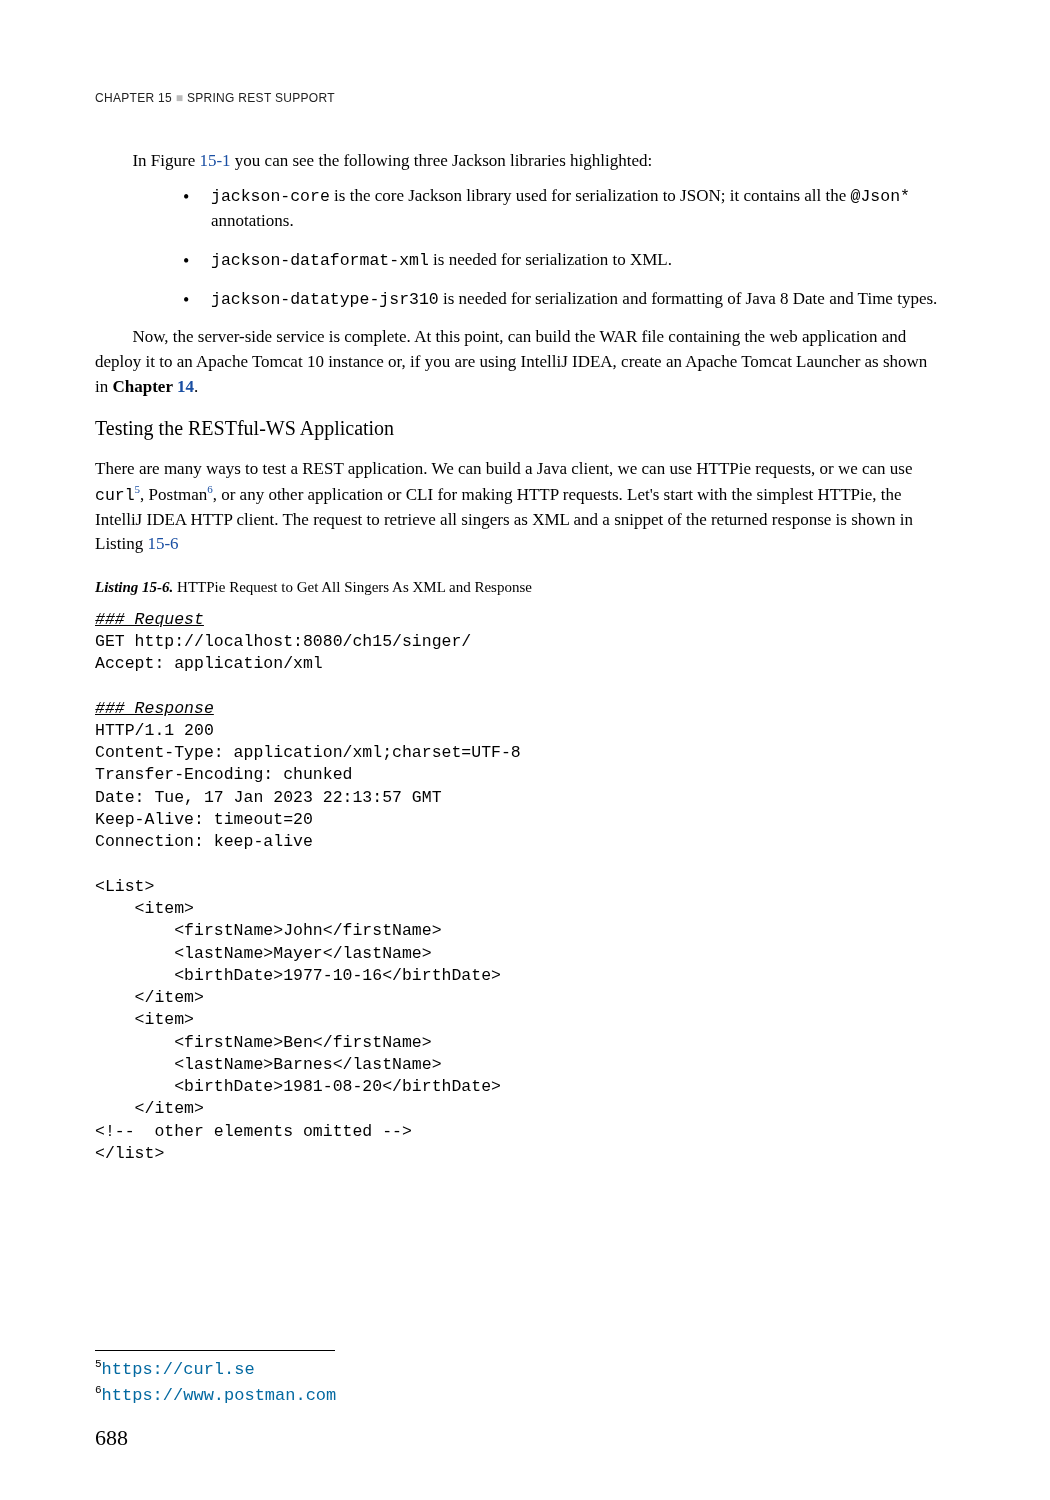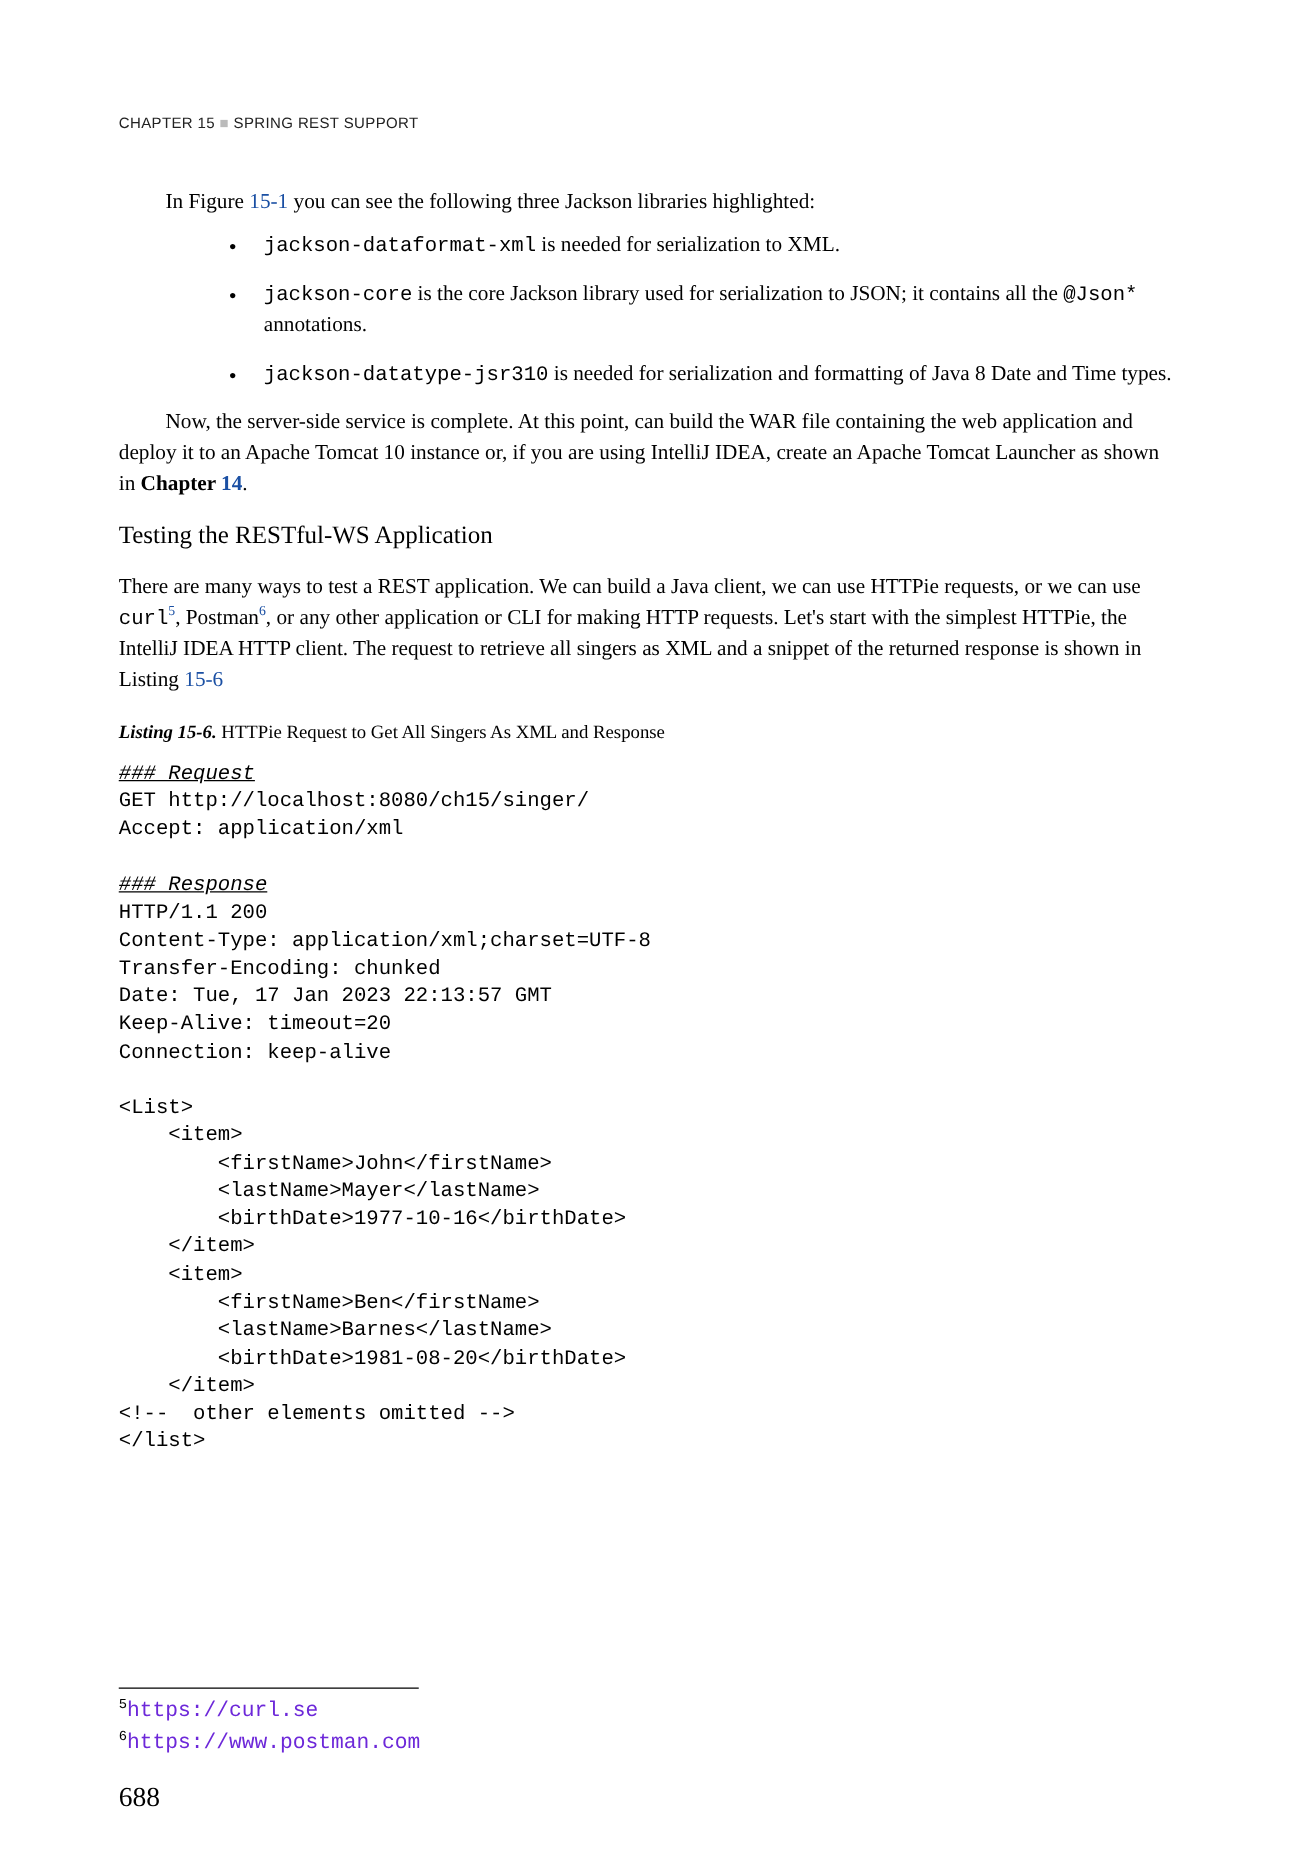--- a/index.html
+++ b/index.html
@@ -79,21 +79,21 @@
     font-size: 17px;
   }
   .footnotes .rule {
     border: none;
     border-top: 1px solid #000;
     width: 240px;
     margin: 0 0 6px 0;
   }
   .footnotes .fn { margin: 0 0 2px 0; line-height: 1.35; }
   .footnotes sup { font-size: 11px; vertical-align: super; color: #000; }
-  .footnotes .flink { color: #6d28d9; }
+  .footnotes .flink { color: #0369a1; }
   .pagenum {
     position: absolute;
     bottom: 46px;
     left: 95px;
     font-size: 22px;
   }
   sup.ref { font-size: 11px; vertical-align: super; }
 </style>
 </head>
 <body>
@@ -105,24 +105,24 @@
     <span class="square">■</span>
     <span class="title-upper">Spring Rest Support</span>
   </div>
 
   <p class="para">
     <span>In Figure </span><span class="link">15-1</span><span> you can see the following three Jackson libraries highlighted:</span>
   </p>
 
   <ul class="bullets">
     <li>
-      <span class="mono">jackson-dataformat-xml</span><span> is needed for serialization to XML.</span>
+      <span class="mono">jackson-core</span><span> is the core Jackson library used for serialization to JSON; it contains all the </span><span class="mono">@Json*</span><span> annotations.</span>
     </li>
     <li>
-      <span class="mono">jackson-core</span><span> is the core Jackson library used for serialization to JSON; it contains all the </span><span class="mono">@Json*</span><span> annotations.</span>
+      <span class="mono">jackson-dataformat-xml</span><span> is needed for serialization to XML.</span>
     </li>
     <li>
       <span class="mono">jackson-datatype-jsr310</span><span> is needed for serialization and formatting of Java 8 Date and Time types.</span>
     </li>
   </ul>
 
   <p class="para">
     <span>Now, the server-side service is complete. At this point, can build the WAR file containing the web application and deploy it to an Apache Tomcat 10 instance or, if you are using IntelliJ IDEA, create an Apache Tomcat Launcher as shown in </span><span class="bold">Chapter </span><span class="bold link">14</span><span>.</span>
   </p>
 

